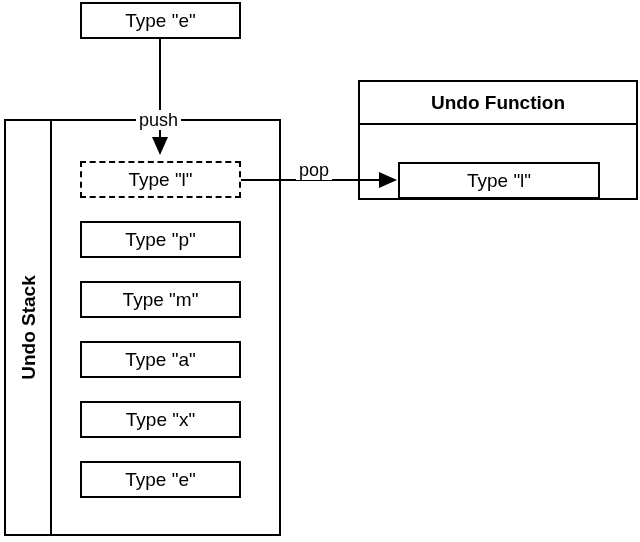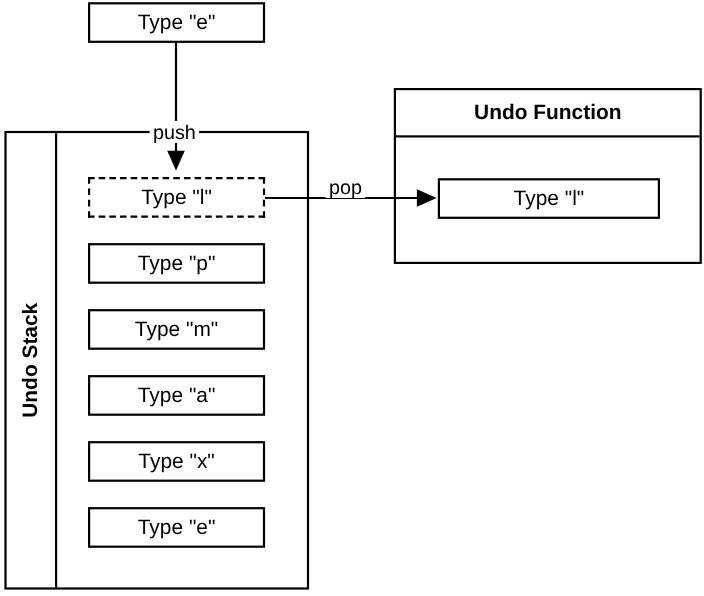--- a/index.html
+++ b/index.html
@@ -92,21 +92,21 @@
     width: 161px;
     height: 37px;
   }
 
   
   #undo-function {
     position: absolute;
     left: 358px;
     top: 80px;
     width: 280px;
-    height: 160px;
+    height: 120px;
     box-sizing: border-box;
     border: 2px solid #000000;
     background: #ffffff;
   }
   #undo-function-header {
     position: absolute;
     left: 0;
     top: 0;
     width: 100%;
     height: 43px;

